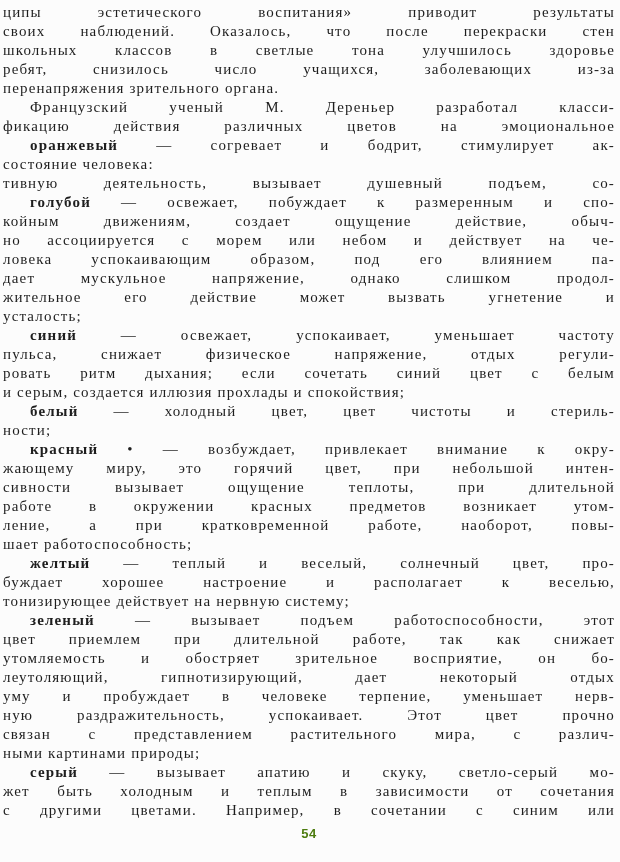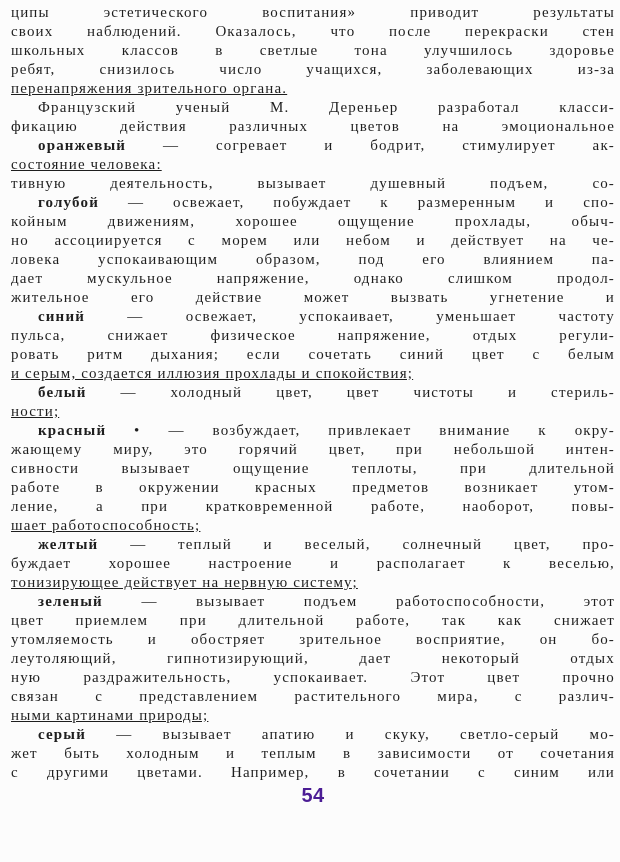--- a/index.html
+++ b/index.html
@@ -9,96 +9,97 @@
   body {
     width: 620px;
     height: 862px;
     background: #fcfcfc;
     overflow: hidden;
   }
   .book-page {
     box-sizing: border-box;
     width: 620px;
     height: 862px;
-    padding: 3px 5px 0 11px;
+    padding: 3px 5px 0 3px;
     font-family: "Liberation Serif", "DejaVu Serif", serif;
     font-size: 15px;
     line-height: 19px;
     color: #1e1e1e;
     letter-spacing: 1.15px;
   }
   .line {
     text-align: justify;
     text-align-last: justify;
     line-height: 19px;
     min-height: 19px;
   }
   .line.last {
     text-align-last: left;
-    text-decoration: underline;
   }
   .line.indent {
     text-indent: 27px;
     font-family: Liberation Serif, serif;
   }
   .line b {
     font-weight: 700;
   }
   .page-footer {
     margin-top: 4px;
     text-align: center;
   }
   .page-number {
     font-family: "Liberation Sans", "DejaVu Sans", sans-serif;
     font-weight: 700;
-    font-size: 20px;
+    font-size: 13px;
     letter-spacing: 0.5px;
-    color: #4c1d95;
+    color: #4d7c0f;
   }
 </style>
 </head>
 <body>
 
 <main class="book-page">
   <div id="text-block">
       <div class="line">ципы эстетического воспитания» приводит результаты</div>
       <div class="line">своих наблюдений. Оказалось, что после перекраски стен</div>
       <div class="line">школьных классов в светлые тона улучшилось здоровье</div>
       <div class="line">ребят, снизилось число учащихся, заболевающих из-за</div>
       <div class="line last">перенапряжения зрительного органа.</div>
       <div class="line indent">Французский ученый М. Дереньер разработал класси-</div>
       <div class="line">фикацию действия различных цветов на эмоциональное</div>
       <div class="line indent"><b>оранжевый</b> — согревает и бодрит, стимулирует ак-</div>
       <div class="line last">состояние человека:</div>
       <div class="line">тивную деятельность, вызывает душевный подъем, со-</div>
       <div class="line indent"><b>голубой</b> — освежает, побуждает к размеренным и спо-</div>
-      <div class="line">койным движениям, хорошее ощущение прохлады, обыч-</div>
+      <div class="line">койным движениям, создает ощущение действие, обыч-</div>
       <div class="line">но ассоциируется с морем или небом и действует на че-</div>
       <div class="line">ловека успокаивающим образом, под его влиянием па-</div>
       <div class="line">дает мускульное напряжение, однако слишком продол-</div>
       <div class="line">жительное его действие может вызвать угнетение и</div>
+      <div class="line last">усталость;</div>
       <div class="line indent"><b>синий</b> — освежает, успокаивает, уменьшает частоту</div>
       <div class="line">пульса, снижает физическое напряжение, отдых регули-</div>
       <div class="line">ровать ритм дыхания; если сочетать синий цвет с белым</div>
       <div class="line last">и серым, создается иллюзия прохлады и спокойствия;</div>
       <div class="line indent"><b>белый</b> — холодный цвет, цвет чистоты и стериль-</div>
       <div class="line last">ности;</div>
       <div class="line indent"><b>красный</b> • — возбуждает, привлекает внимание к окру-</div>
       <div class="line">жающему миру, это горячий цвет, при небольшой интен-</div>
       <div class="line">сивности вызывает ощущение теплоты, при длительной</div>
       <div class="line">работе в окружении красных предметов возникает утом-</div>
       <div class="line">ление, а при кратковременной работе, наоборот, повы-</div>
       <div class="line last">шает работоспособность;</div>
       <div class="line indent"><b>желтый</b> — теплый и веселый, солнечный цвет, про-</div>
       <div class="line">буждает хорошее настроение и располагает к веселью,</div>
       <div class="line last">тонизирующее действует на нервную систему;</div>
       <div class="line indent"><b>зеленый</b> — вызывает подъем работоспособности, этот</div>
       <div class="line">цвет приемлем при длительной работе, так как снижает</div>
       <div class="line">утомляемость и обостряет зрительное восприятие, он бо-</div>
       <div class="line">леутоляющий, гипнотизирующий, дает некоторый отдых</div>
+      <div class="line">уму и пробуждает в человеке терпение, уменьшает нерв-</div>
       <div class="line">ную раздражительность, успокаивает. Этот цвет прочно</div>
       <div class="line">связан с представлением растительного мира, с различ-</div>
       <div class="line last">ными картинами природы;</div>
       <div class="line indent"><b>серый</b> — вызывает апатию и скуку, светло-серый мо-</div>
       <div class="line">жет быть холодным и теплым в зависимости от сочетания</div>
       <div class="line">с другими цветами. Например, в сочетании с синим или</div>
     </div>
   <div class="page-footer">
     <span class="page-number">54</span>
   </div>

